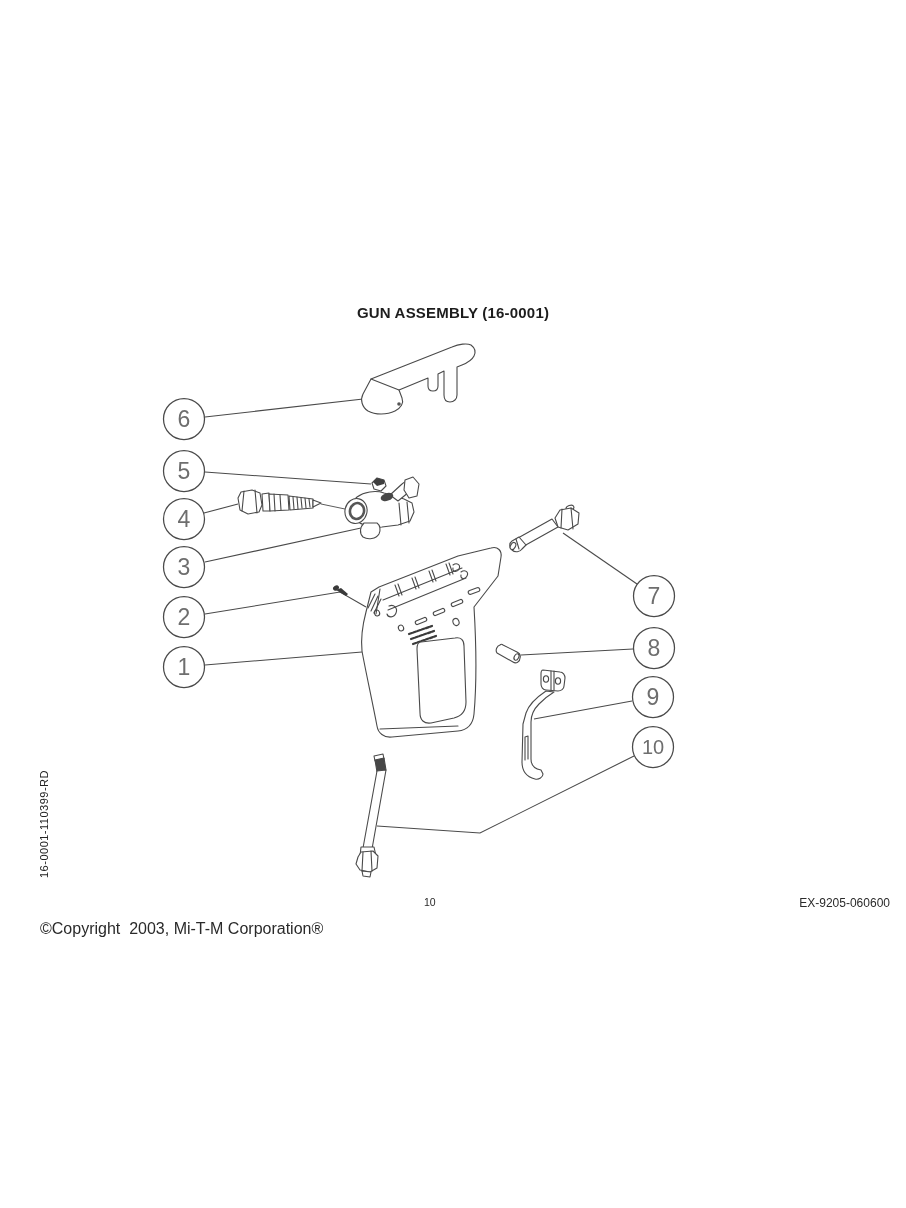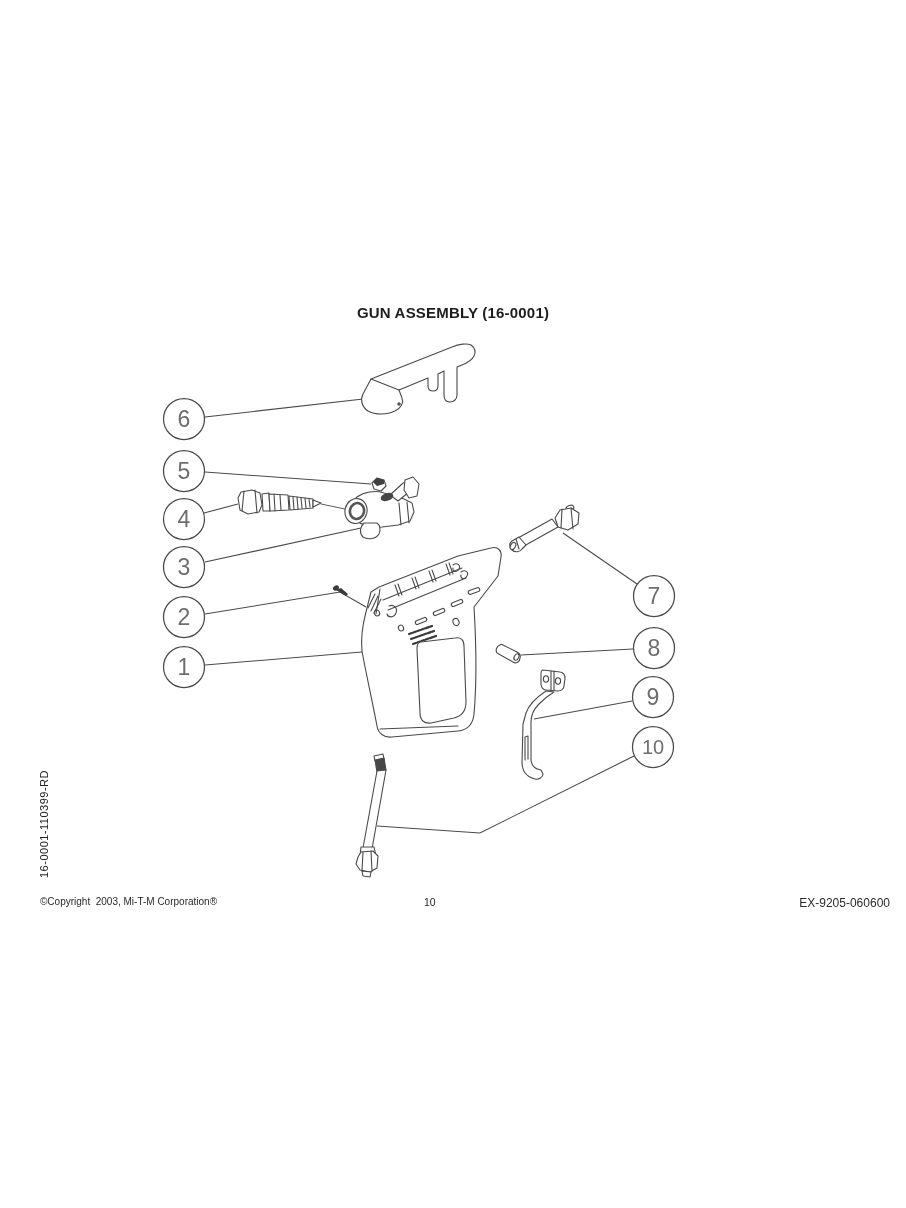--- a/index.html
+++ b/index.html
@@ -20,22 +20,22 @@
   .diagram-svg{position:absolute;left:0;top:0;}
   .side-code{
     position:absolute;
     left:38px; top:878px;
     transform:rotate(-90deg);
     transform-origin:0 0;
     font-size:11px; color:#222;
     letter-spacing:.5px; white-space:nowrap;
   }
   .footer-copyright{
-    position:absolute; left:40px; top:896px;
-    font-size:10px; color:#2a2a2a; white-space:pre;
+    position:absolute; left:40px; top:920px;
+    font-size:16px; color:#2a2a2a; white-space:pre;
   }
   .footer-page-number{
     position:absolute; left:424px; top:896px;
     font-size:10.5px; color:#2a2a2a;
   }
   .footer-doc-code{
     position:absolute; right:16px; top:896px;
     font-size:12px; color:#2a2a2a;
   }
 </style>

